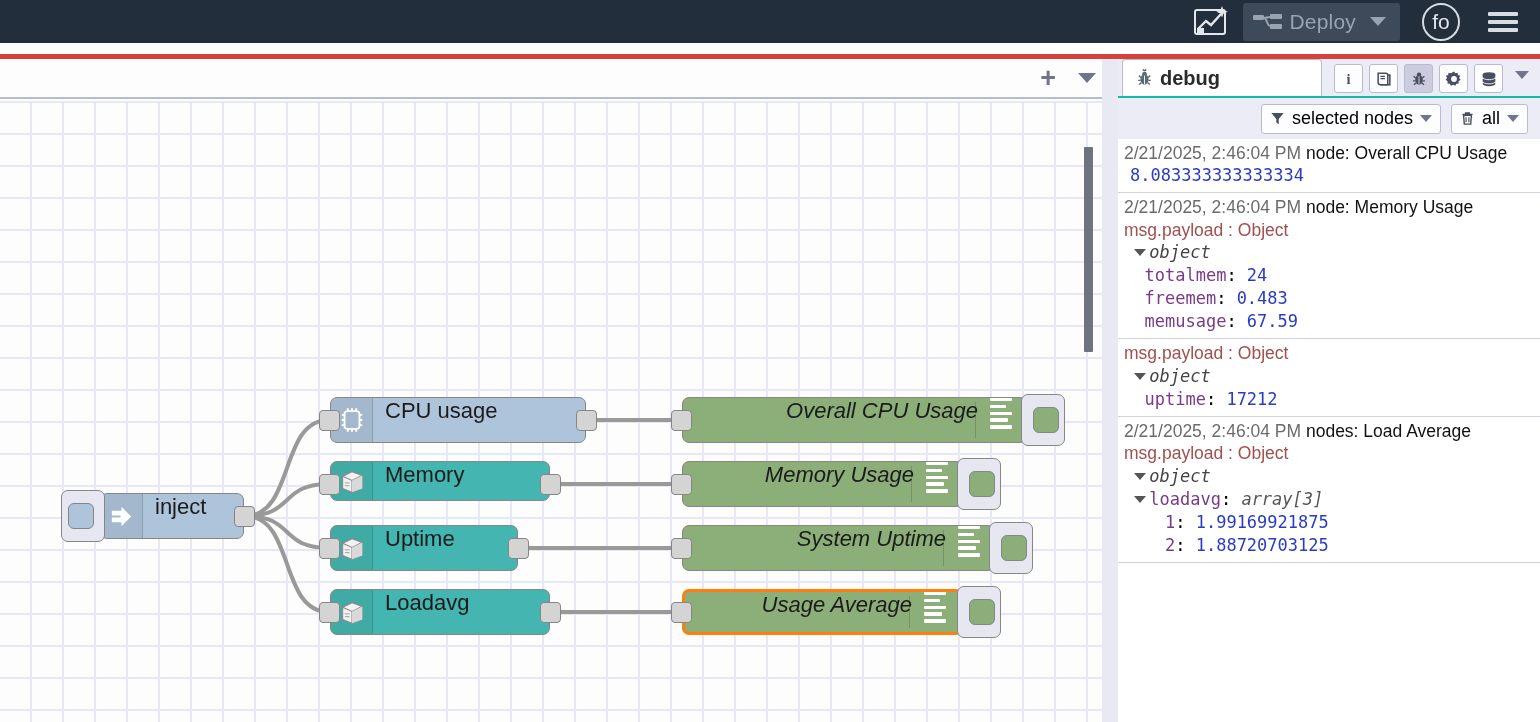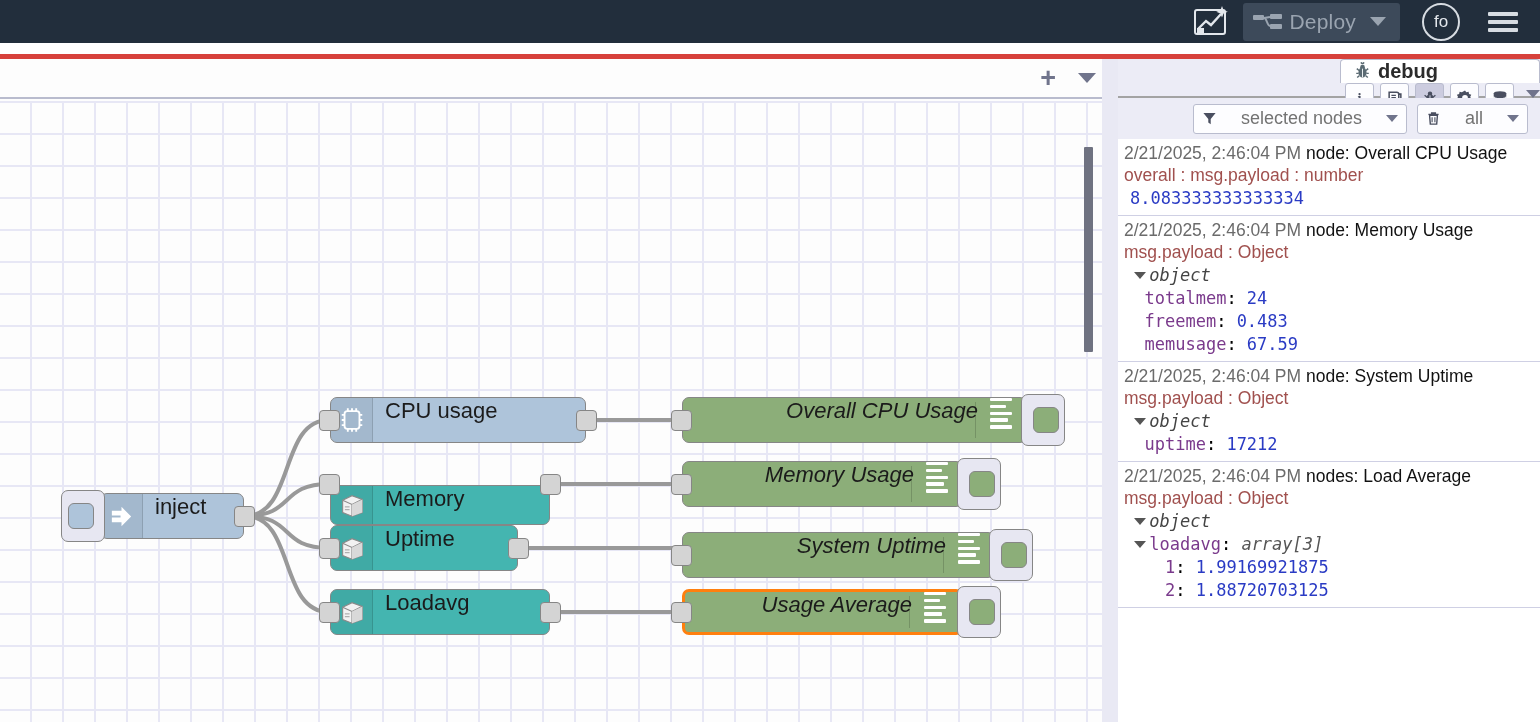--- a/index.html
+++ b/index.html
@@ -31,21 +31,21 @@
   .deploy-ico { width: 30px; height: 20px; margin-right: 6px; }
   .deploy-label {
     color: #9aa4b0; font-size: 21px; letter-spacing: .2px;
     padding-right: 14px;
   }
   .deploy-caret { width: 0; height: 0; border-left: 8px solid transparent;
     border-right: 8px solid transparent; border-top: 9px solid #9aa4b0;
     margin-right: 8px; }
   .avatar {
     width: 38px; height: 38px; border-radius: 50%;
-    border: 2px solid #d7dce2; color: #e3e7ec; font-size: 17px;
+    border: 2px solid #d7dce2; color: #e3e7ec; font-size: 21px;
     display: flex; align-items: center; justify-content: center;
     margin-right: 28px; cursor: pointer;
   }
   .hamburger { width: 30px; cursor: pointer; margin-right: 4px; }
   .hamburger span { display: block; height: 4px; background: #d7dce2;
     border-radius: 1px; margin: 4px 0; }
 
   
   .workspace {
     position: absolute; left: 0; top: 59px; width: 1114px; height: 663px;
@@ -119,22 +119,22 @@
   .ico-sep { position: absolute; top: 4px; bottom: 4px;
     border-left: 1.4px solid rgba(0,0,0,0.16); }
 
   
   .debug-panel {
     position: absolute; left: 1118px; top: 59px; width: 422px; height: 663px;
     background: #fff;
   }
   .debug-tabbar {
     position: absolute; left: 0; top: 0; width: 422px; height: 39px;
-    background: #ececf6; border-bottom: 2px solid #a3a3a3;
-    display: flex; align-items: flex-end; flex-direction: column;
+    background: #ececf6; border-bottom: 2px solid #14b8a6;
+    display: flex; align-items: flex-end;
   }
   .dbg-tab {
     height: 37px; background: #fff; border: 1.6px solid #b9bcce;
     border-bottom: none; border-radius: 4px 4px 0 0;
     display: flex; align-items: center; padding: 0 14px 0 12px;
     width: 200px; margin-left: 4px; cursor: pointer;
   }
   .dbg-tab-label { font-size: 20px; font-weight: bold; color: #2b2b2b; }
   .dbg-tools { display: flex; align-items: center; gap: 6px;
     margin-left: 12px; padding-bottom: 3px; }
@@ -148,22 +148,22 @@
     border-right: 7px solid transparent; border-top: 8px solid #70748c;
     margin-left: 6px; margin-bottom: 8px; cursor: pointer; }
   .debug-filterbar {
     position: absolute; left: 0; top: 39px; width: 422px; height: 41px;
     background: #ececf6; display: flex; align-items: center;
     justify-content: flex-end; padding-right: 12px; gap: 10px;
   }
   .filter-pill {
     height: 30px; background: #fdfdff; border: 1.6px solid #b9bcce;
     border-radius: 3px; display: flex; align-items: center;
-    padding: 0 8px; gap: 24px; cursor: pointer; font-size: 18px;
-    color: #737373;
+    padding: 0 8px; gap: 7px; cursor: pointer; font-size: 18px;
+    color: #000000;
   }
   .pill-caret { width: 0; height: 0; border-left: 6px solid transparent;
     border-right: 6px solid transparent; border-top: 7px solid #70748c; }
   .debug-list {
     position: absolute; left: 0; top: 80px; width: 422px; height: 583px;
     background: #fff; overflow: hidden;
   }
   .dbg-msg { border-bottom: 1.6px solid #cfd0e4; padding: 3px 6px 5px 6px; }
   .dbg-head { font-size: 17.5px; line-height: 1.28; }
   .dbg-time { color: #6b6b6b; }
@@ -264,21 +264,21 @@
                   <rect x="7" y="5.5" width="16" height="19" rx="3" fill="none" stroke="#fff" stroke-width="2"></rect>
                   <path d="M10.5 2.5 V5.5 M15 2.5 V5.5 M19.5 2.5 V5.5 M10.5 24.5 V27.5 M15 24.5 V27.5 M19.5 24.5 V27.5 M4 9.5 H7 M4 15 H7 M4 20.5 H7 M23 9.5 H26 M23 15 H26 M23 20.5 H26" stroke="#fff" stroke-width="2" fill="none"></path>
                 </svg>
               </div>
               <div class="node-label left">CPU usage</div>
             </div>
             <div class="port" style="left: -11px; top: 12.5px;"></div>
             <div class="port" style="left: 246px; top: 12.5px;"></div>
           </div>
           <div class="node" style="left: 330px; top: 360px; width: 220px; height: 46px;">
-            <div class="node-body" style="width: 220px; height: 40px; background: rgb(68, 181, 176); margin-top: 24px;">
+            <div class="node-body" style="width: 220px; height: 40px; background: rgb(68, 181, 176);">
               <div class="node-ico-box">
                 <svg viewBox="0 0 32 32" width="30" height="30">
                   <path d="M6 11 L16 6 L27 10 L27 24 L16 28 L6 24 Z" fill="#f2f2f2" stroke="#8a8a8a" stroke-width="1.2"></path>
                   <path d="M6 11 L16 15.4 L27 10" fill="none" stroke="#8a8a8a" stroke-width="1.2"></path>
                   <path d="M16 15.4 V28" fill="none" stroke="#8a8a8a" stroke-width="1.2"></path>
                   <path d="M16 15.4 L27 10 L27 24 L16 28 Z" fill="#d9d9d9"></path>
                   <path d="M8.4 18 H13.4 M8.4 21 H13.4" stroke="#9a9a9a" stroke-width="1"></path>
                 </svg>
               </div>
               <div class="node-label left">Memory</div>
@@ -345,21 +345,21 @@
                 <i></i>
                 <i></i>
                 <i></i>
               </div>
             </div>
             <div class="port" style="left: -11px; top: 12.5px;"></div>
             <div class="btn-tab" style="left: 275px; top: -3px; width: 44px; height: 52px;">
               <div class="btn-inner" style="width: 26px; height: 26px; background: rgb(140, 174, 121); margin-left: 6px;"></div>
             </div>
           </div>
-          <div class="node" style="left: 682px; top: 424px; width: 313px; height: 54px; margin-top: 7px;">
+          <div class="node" style="left: 682px; top: 424px; width: 313px; height: 54px;">
             <div class="node-body" style="width: 313px; height: 46px; background: rgb(140, 174, 121);">
               <div class="node-label right">System Uptime</div>
               <div class="ico-sep" style="right: 50px;"></div>
               <div class="lines-ico">
                 <i></i>
                 <i></i>
                 <i></i>
                 <i></i>
                 <i></i>
               </div>
@@ -466,33 +466,31 @@
           </svg>
         </span>
         <span>all</span>
         <span class="pill-caret"></span>
       </div>
     </div>
 
     <div class="debug-list" id="debug-list">
         <div class="dbg-msg">
           <div class="dbg-head"><span class="dbg-time">2/21/2025, 2:46:04 PM</span><span class="dbg-node">  node: Overall CPU Usage</span></div>
-          <div class="dbg-topic">overall : msg.payload : number</div>
           <div class="dbg-val">8.083333333333334</div>
         </div>
         <div class="dbg-msg">
           <div class="dbg-head"><span class="dbg-time">2/21/2025, 2:46:04 PM</span><span class="dbg-node">  node: Memory Usage</span></div>
           <div class="dbg-topic">msg.payload : Object</div>
           <div class="dbg-row"> <span class="tri"></span><span class="k-obj">object</span></div>
           <div class="dbg-row">  <span class="k-key">totalmem</span>: <span class="k-num">24</span></div>
           <div class="dbg-row">  <span class="k-key">freemem</span>: <span class="k-num">0.483</span></div>
           <div class="dbg-row">  <span class="k-key">memusage</span>: <span class="k-num">67.59</span></div>
         </div>
         <div class="dbg-msg">
-          <div class="dbg-head"><span class="dbg-time">2/21/2025, 2:46:04 PM</span><span class="dbg-node">  node: System Uptime</span></div>
           <div class="dbg-topic">msg.payload : Object</div>
           <div class="dbg-row"> <span class="tri"></span><span class="k-obj">object</span></div>
           <div class="dbg-row">  <span class="k-key">uptime</span>: <span class="k-num">17212</span></div>
         </div>
         <div class="dbg-msg">
           <div class="dbg-head"><span class="dbg-time">2/21/2025, 2:46:04 PM</span><span class="dbg-node">  nodes: Load Average</span></div>
           <div class="dbg-topic">msg.payload : Object</div>
           <div class="dbg-row"> <span class="tri"></span><span class="k-obj">object</span></div>
           <div class="dbg-row"> <span class="tri"></span><span class="k-key">loadavg</span>: <span class="k-arr">array[3]</span></div>
           <div class="dbg-row">    <span class="k-key">1</span>: <span class="k-num">1.99169921875</span></div>

